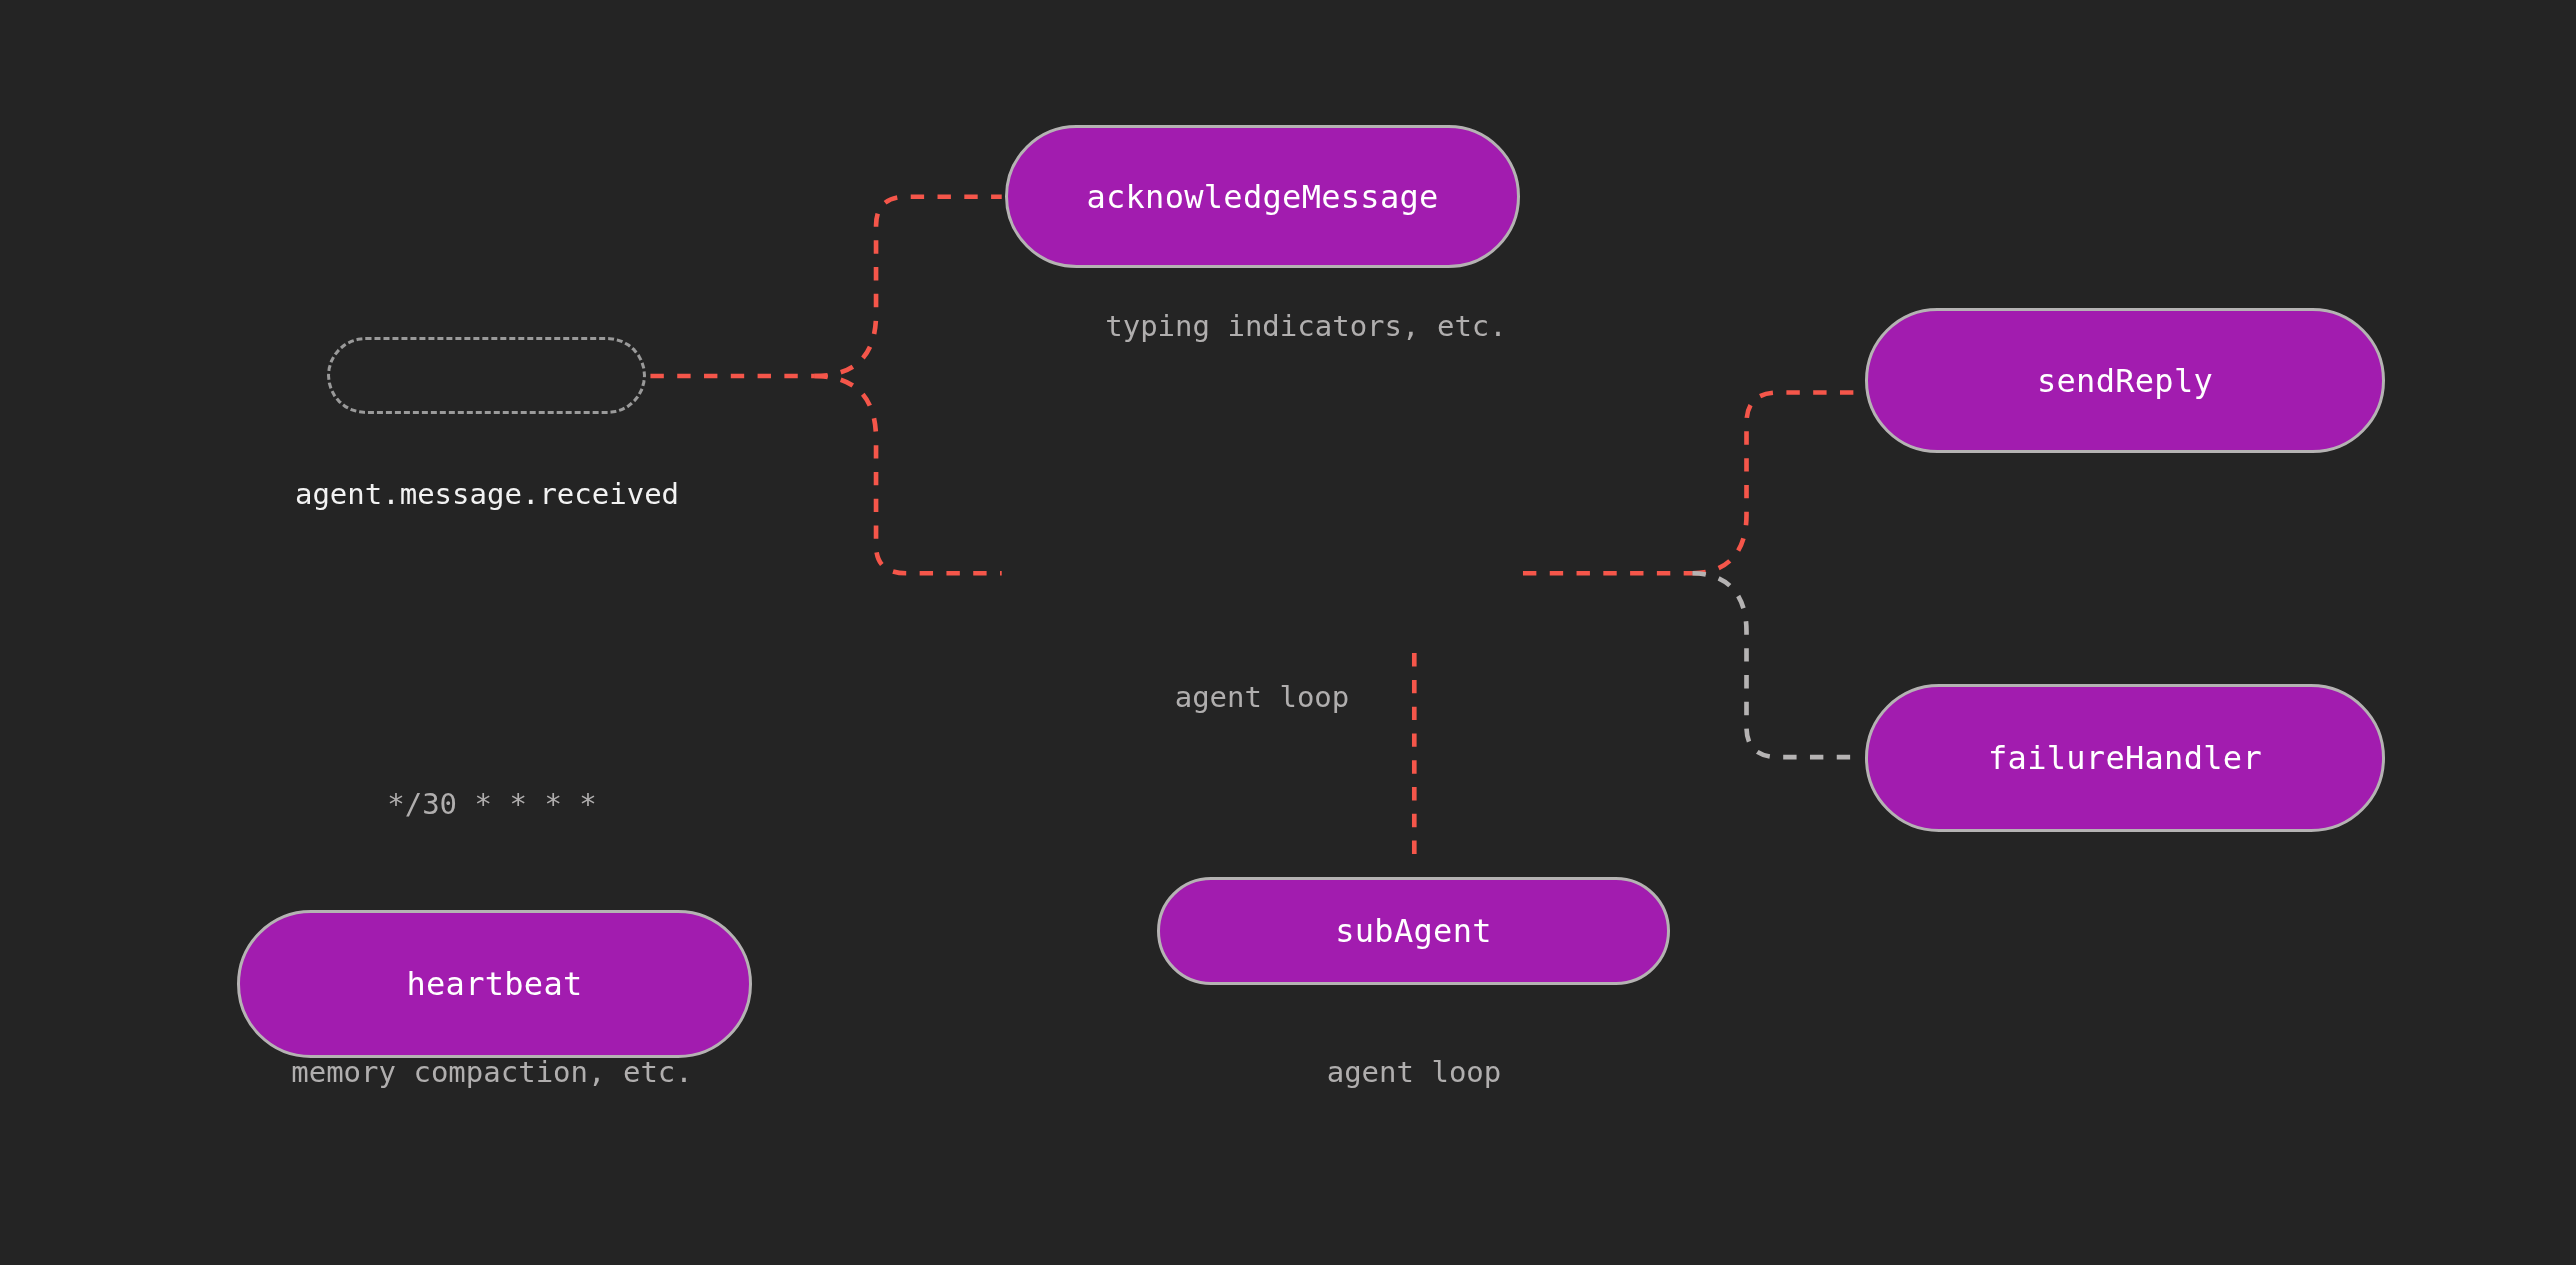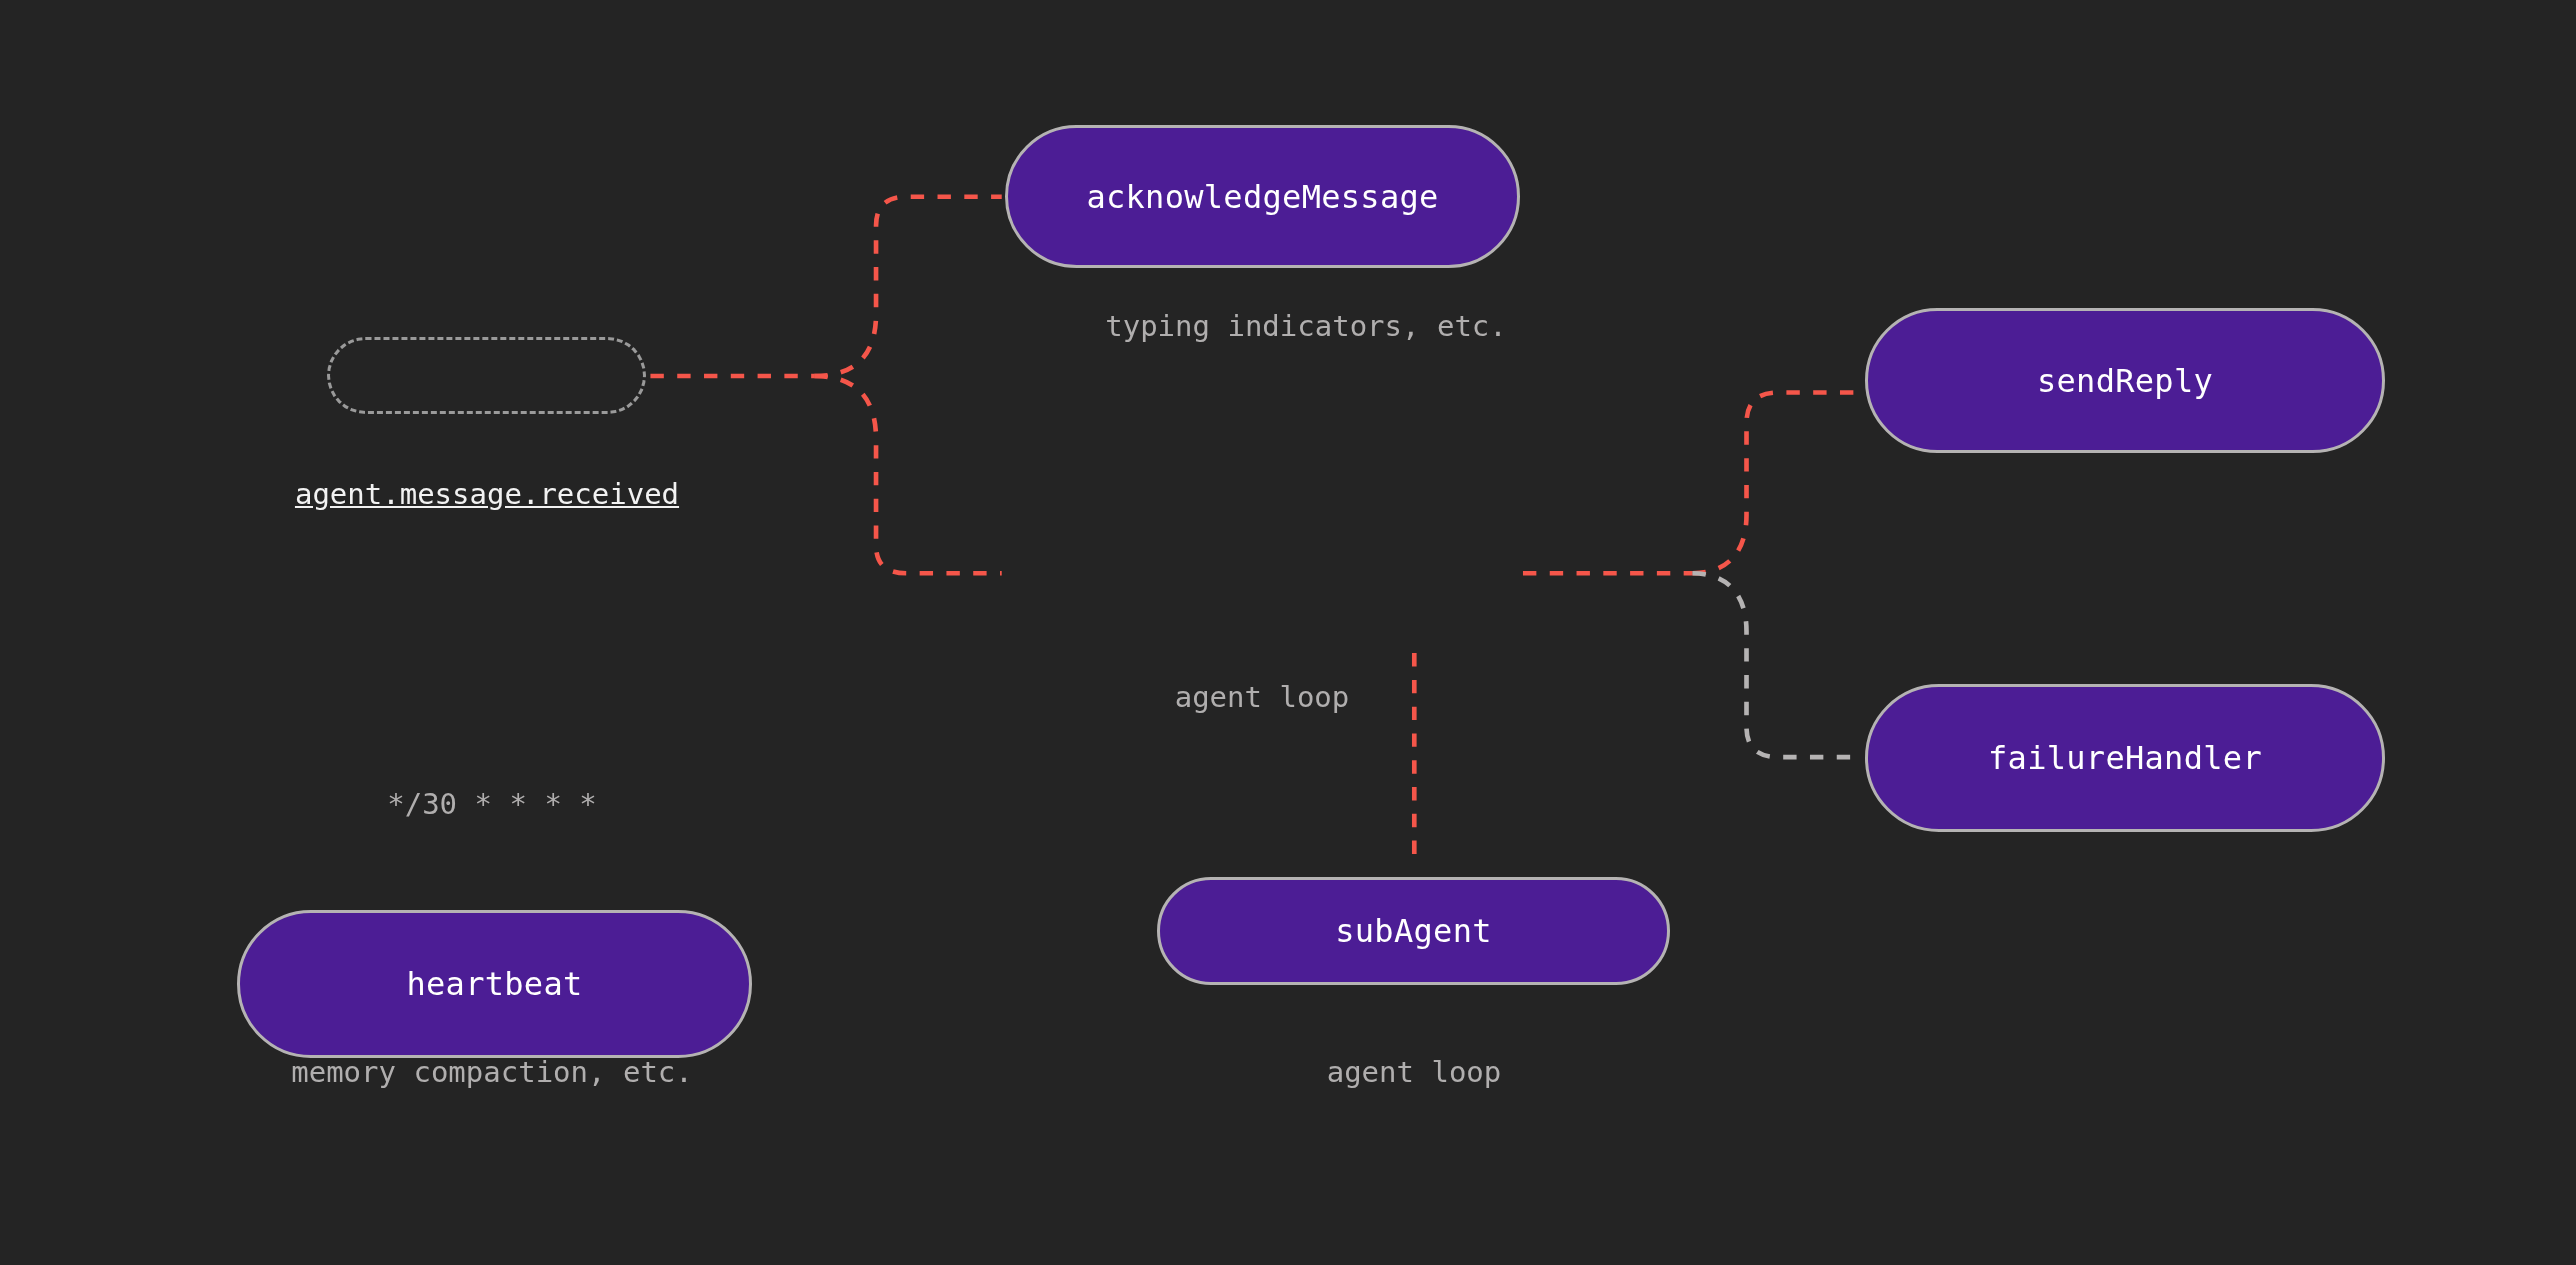--- a/index.html
+++ b/index.html
@@ -20,21 +20,21 @@
     inset: 0;
     width: 2638px;
     height: 1265px;
     pointer-events: none;
   }
 
   
   .node {
     position: absolute;
     box-sizing: border-box;
-    background: #4c1d95;
+    background: #a21caf;
     border: 3.1px solid #b5b3b3;
     border-radius: 77px;
     display: flex;
     align-items: center;
     justify-content: center;
     color: #ffffff;
     font-size: 32px;
     letter-spacing: 0.3px;
     white-space: nowrap;
   }
@@ -97,21 +97,21 @@
   </div>
 
   <div class="node" id="node-heartbeat" style="left: 237px; top: 870px; width: 515px; height: 148px; margin-top: 40px;">
     <span>heartbeat</span>
   </div>
 
   <div class="node" id="node-subAgent" style="left: 1157px; top: 870px; width: 513px; height: 108px; margin-top: 7px;">
     <span>subAgent</span>
   </div>
 
-  <div class="caption bright center" style="left:487px; top:477px;text-decoration:underline;">agent.message.received</div>
+  <div class="caption bright center" style="left:487px; top:477px;">agent.message.received</div>
 
   <div class="caption center" style="left:1262px; top:309px;margin-left:44px;">typing indicators, etc.</div>
 
   <div class="caption center" style="left:1262px; top:680px;">agent loop</div>
 
   <div class="caption center" style="left:492px; top:787px;">*/30 * * * *</div>
 
   <div class="caption center" style="left:492px; top:1055px;">memory compaction, etc.</div>
 
   <div class="caption center" style="left:1414px; top:1055px;">agent loop</div>

